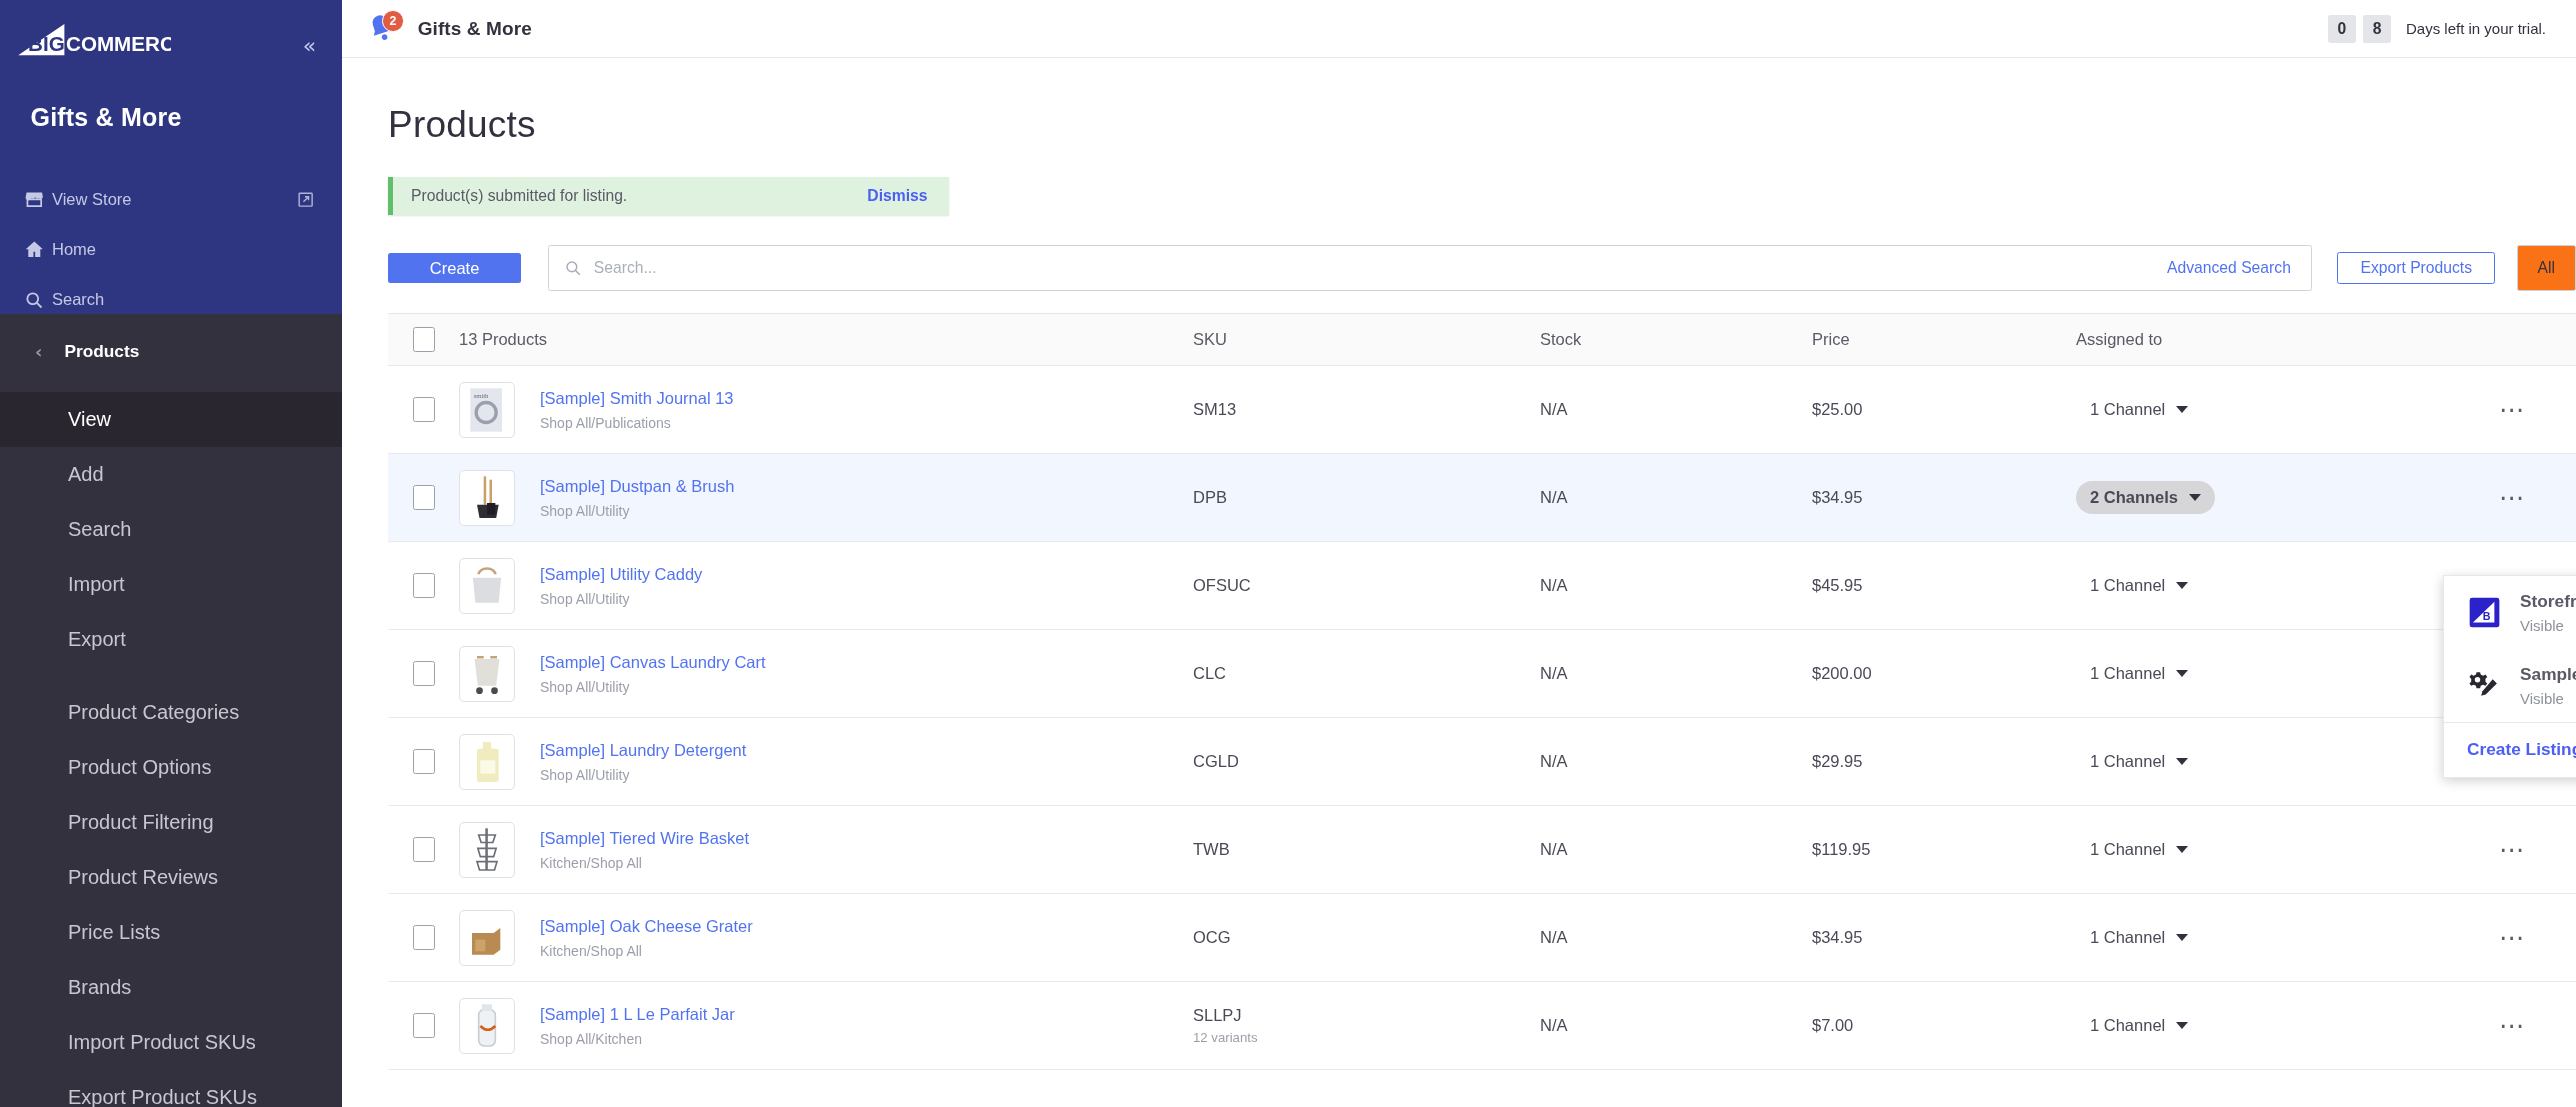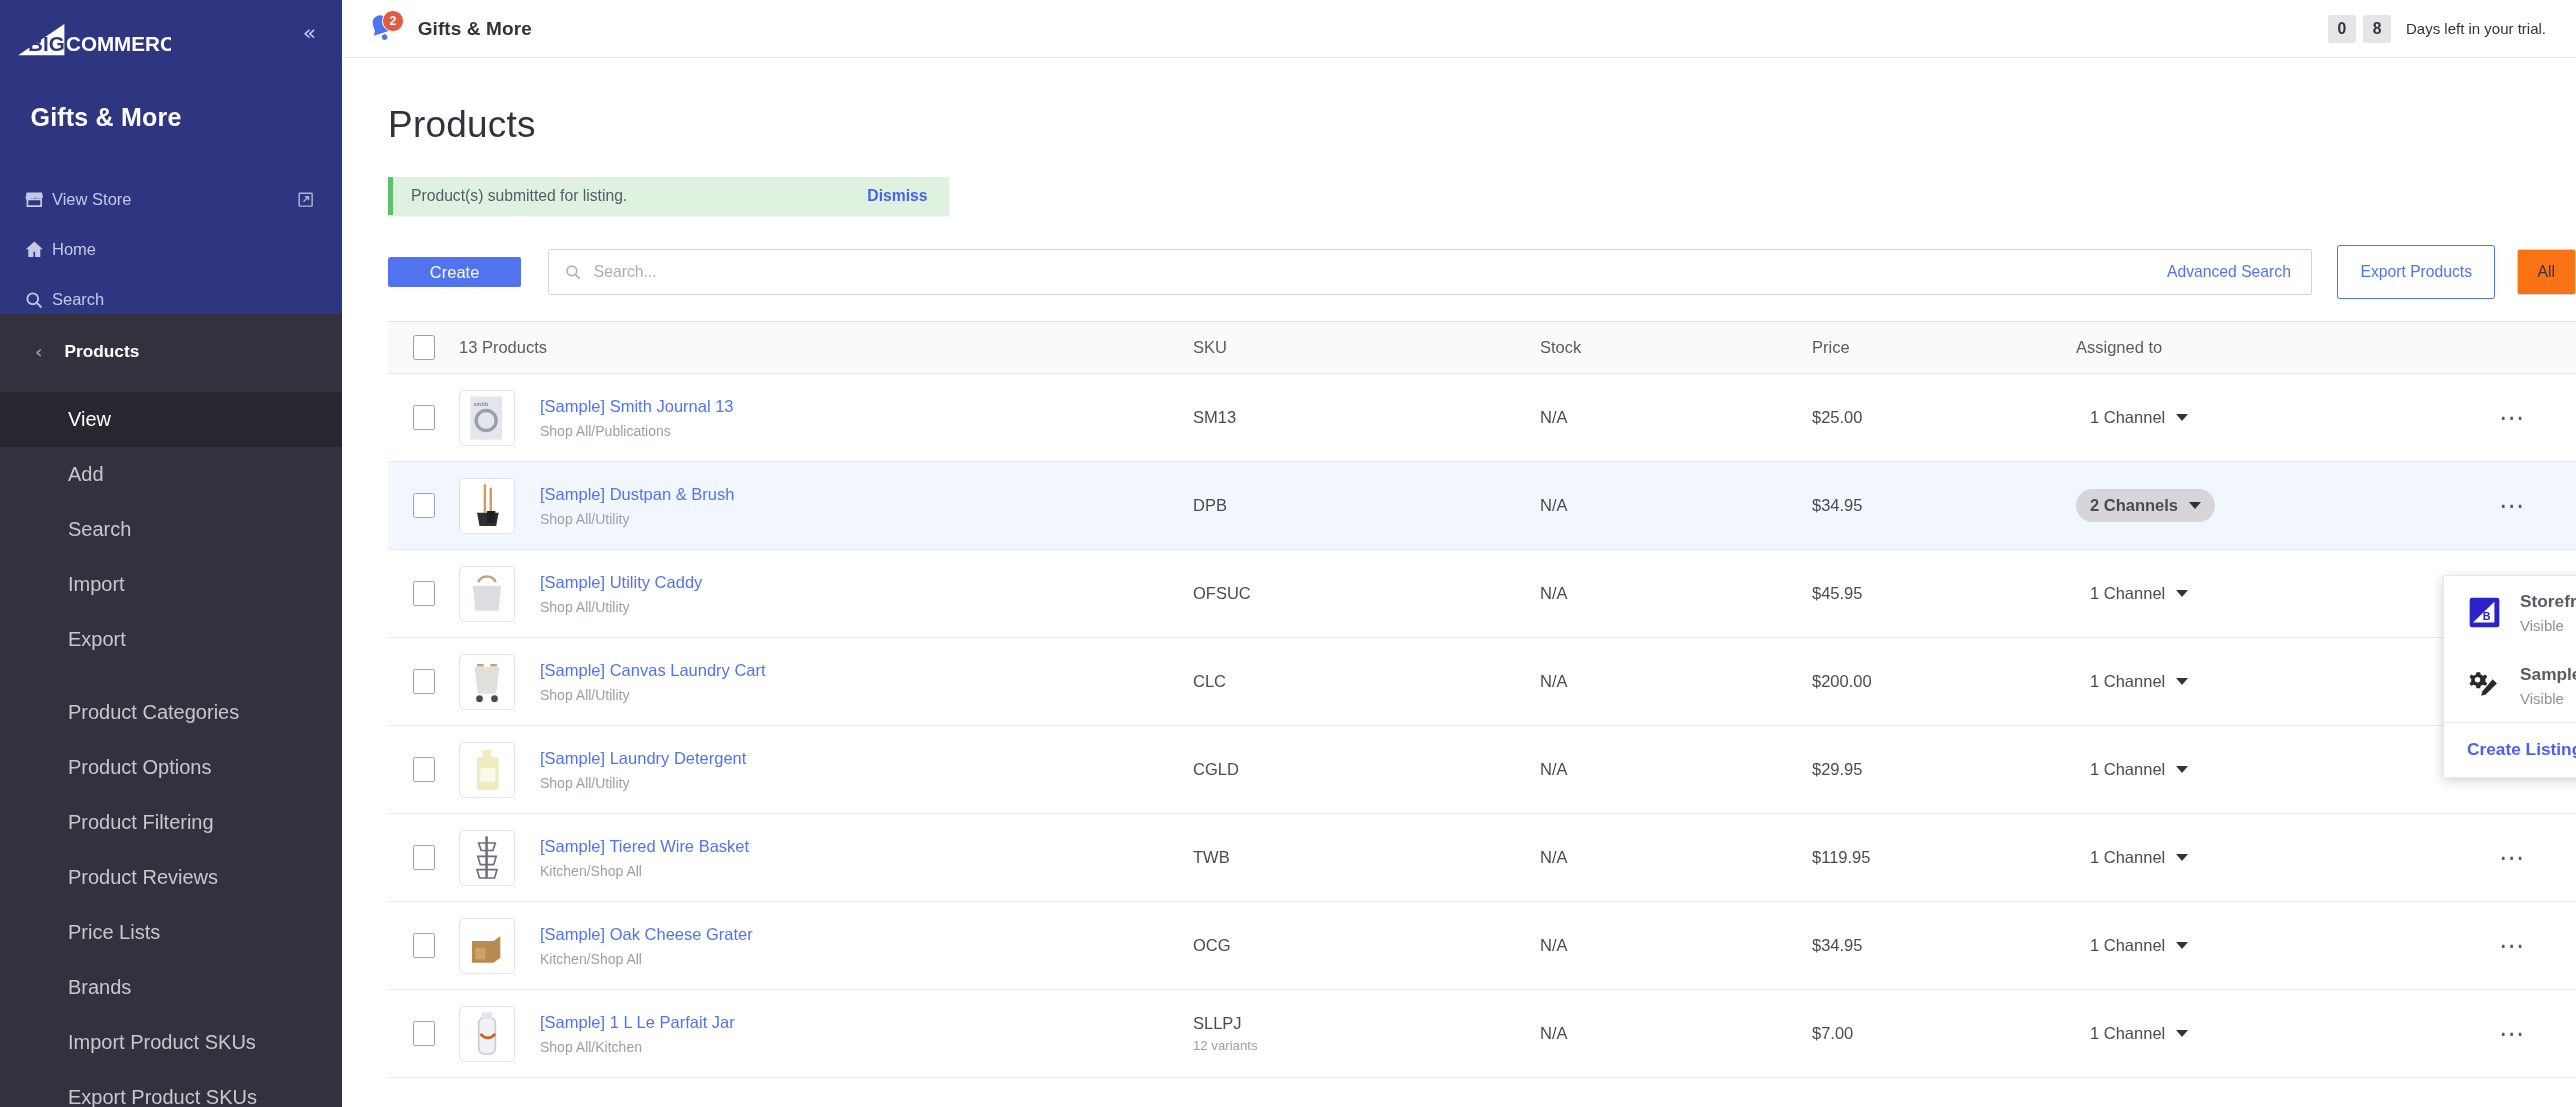--- a/index.html
+++ b/index.html
@@ -11,21 +11,21 @@
   }
   .app { display: flex; width: 2576px; height: 1107px; }
 
   
   .sidebar {
     width: 342px; height: 1107px; flex: 0 0 342px;
     background: #34313f; position: relative;
   }
   .sb-top { background: #2f3681; height: 314px; position: relative; }
   .brand-row {
-    display: flex; align-items: flex-start; justify-content: space-between;
+    display: flex; align-items: flex-end; justify-content: space-between;
     padding: 21.5px 25px 0 18px;
   }
   .logo { display: flex; align-items: flex-end; height: 35px; }
   .logo svg { display: block; }
   .collapse-btn {
     color: #c4c9ea; font-size: 22px; line-height: 1;
     cursor: pointer; font-family: "DejaVu Sans", sans-serif;
     letter-spacing: -2.5px; padding: 0 3.3px;
   }
   .store-name {
@@ -129,21 +129,21 @@
   .search-input {
     border: none; outline: none; flex: 1; font-size: 15.7px;
     color: #34313f; font-family: inherit; background: transparent;
   }
   .search-input::placeholder { color: #a9aeb9; }
   .adv-search {
     margin-left: auto; color: #5273f0; font-size: 15.7px;
     cursor: pointer; padding-right: 5px; white-space: nowrap;
   }
   .btn-export {
-    margin-left: 25.6px; height: 54px; padding: 4px 22px;
+    margin-left: 25.6px; height: 32px; padding: 4px 22px;
     background: #fff; border: 0.8px solid #5273f0; border-radius: 2.5px;
     color: #5273f0; font-size: 15.7px; cursor: pointer;
     font-family: inherit; white-space: nowrap;
   }
   .btn-all {
     margin-left: 21.5px; height: 46px; padding: 0 20px;
     background: #f97316; border: 0.8px solid #cfd3da; border-radius: 2.5px;
     color: #34313f; font-size: 15.7px; cursor: pointer;
     font-family: inherit; white-space: nowrap; flex: 0 0 auto;
   }

